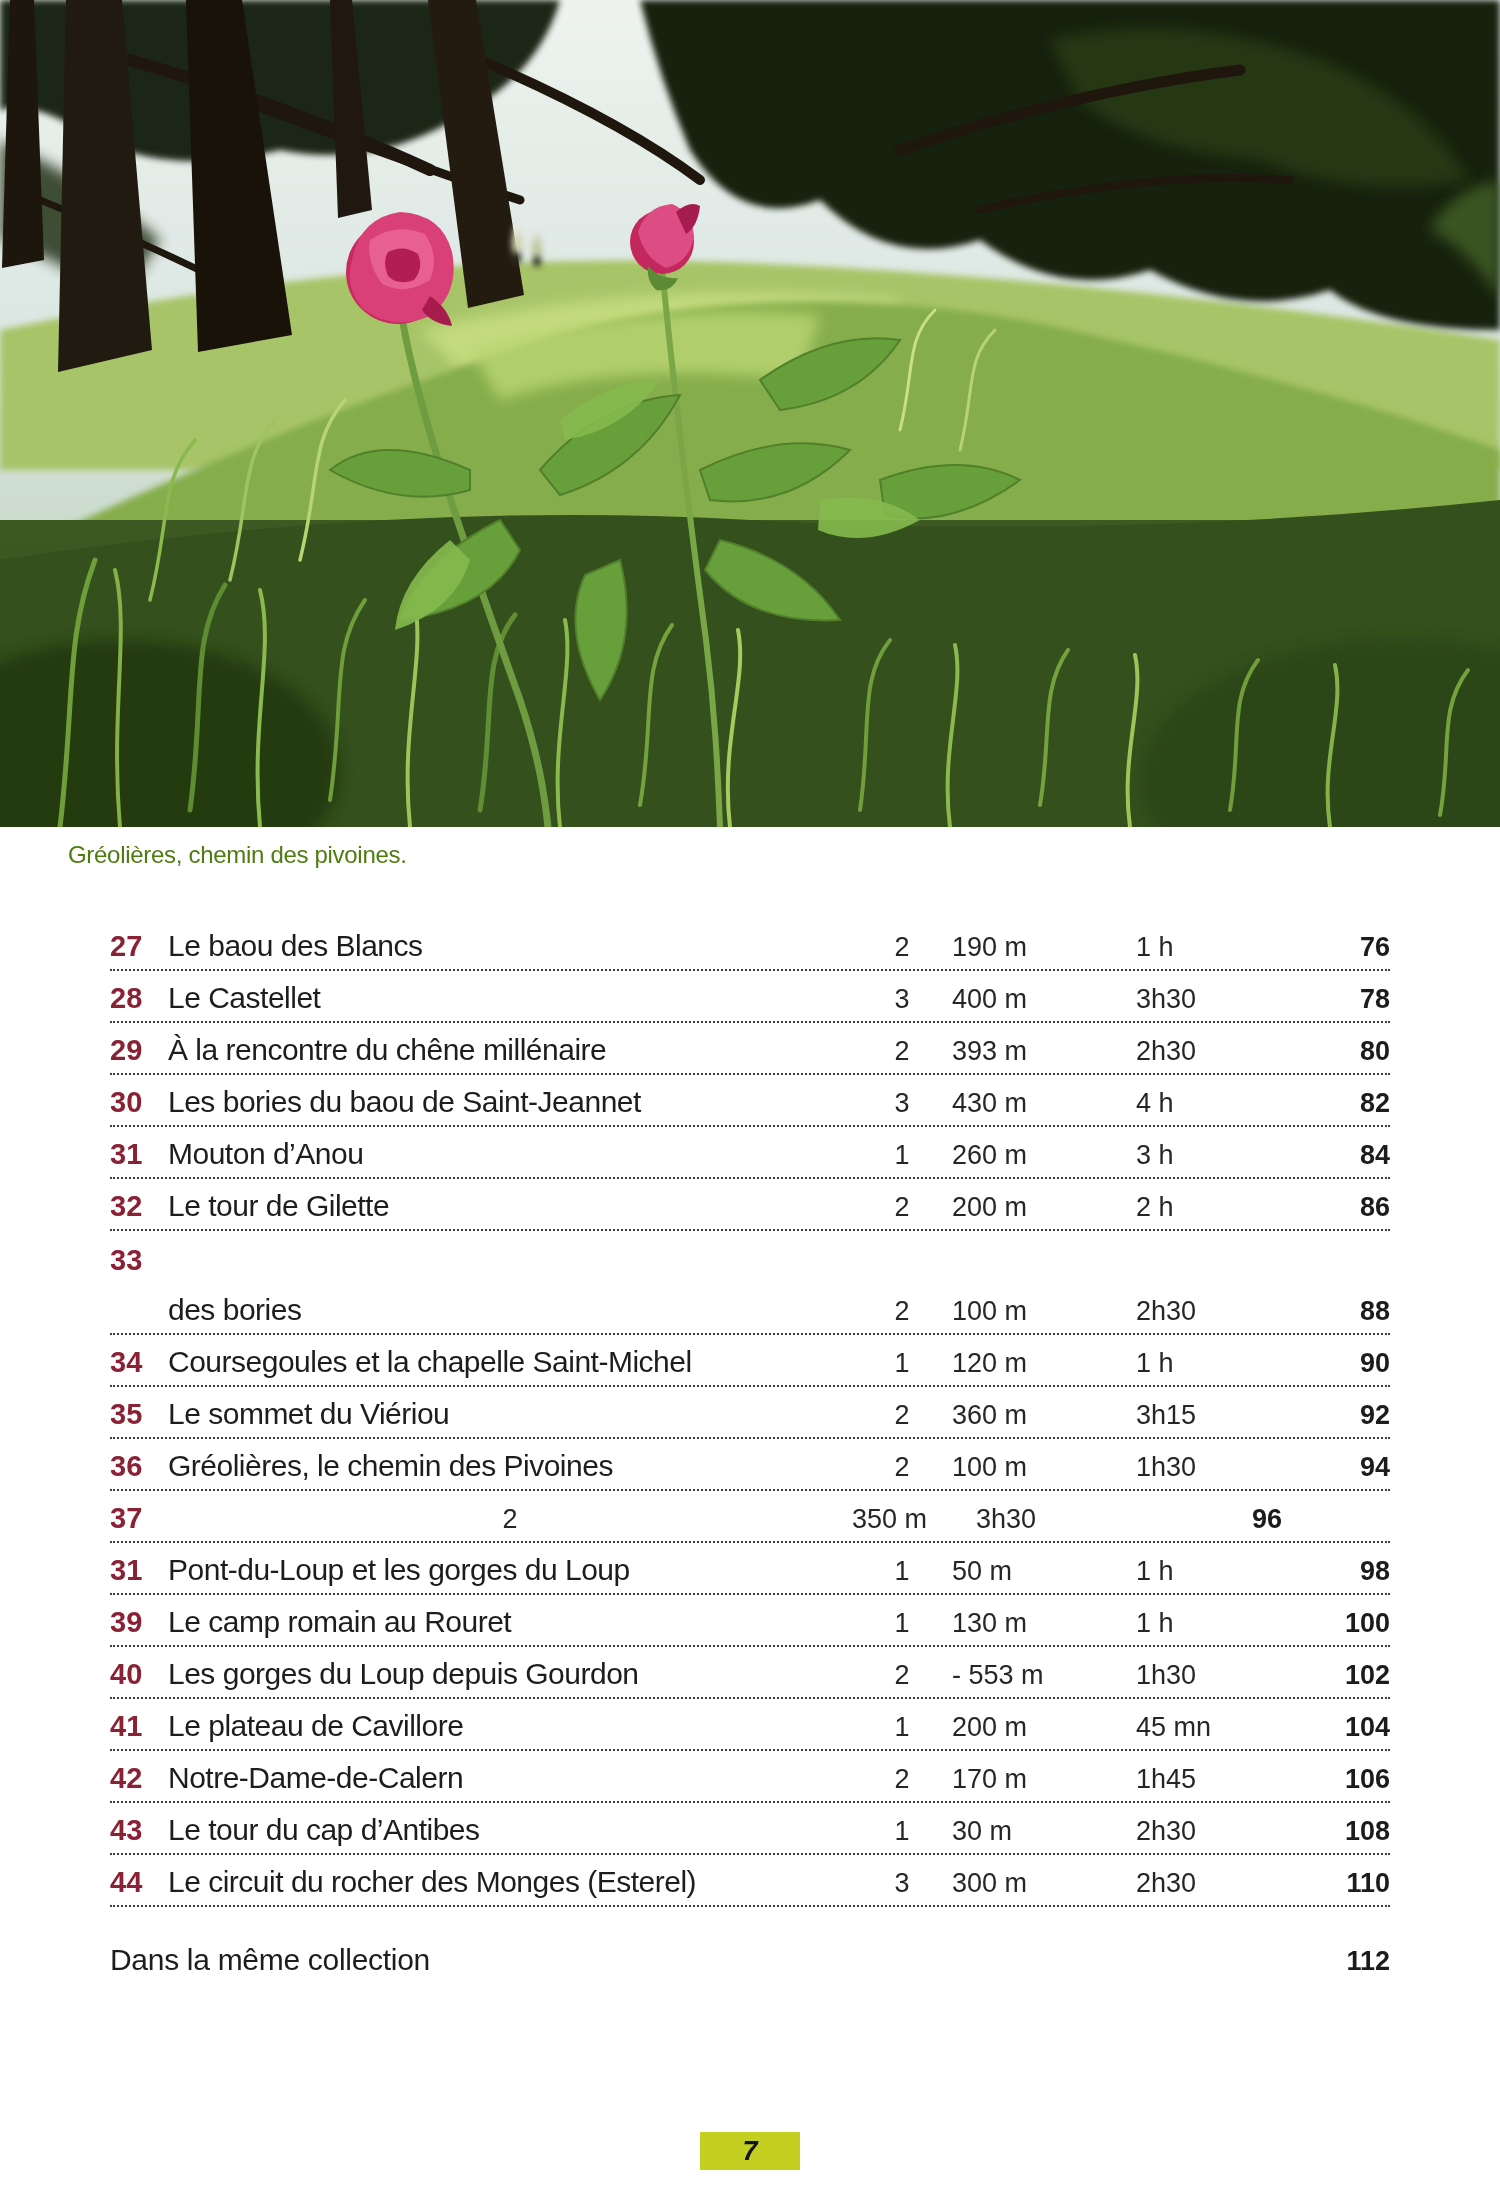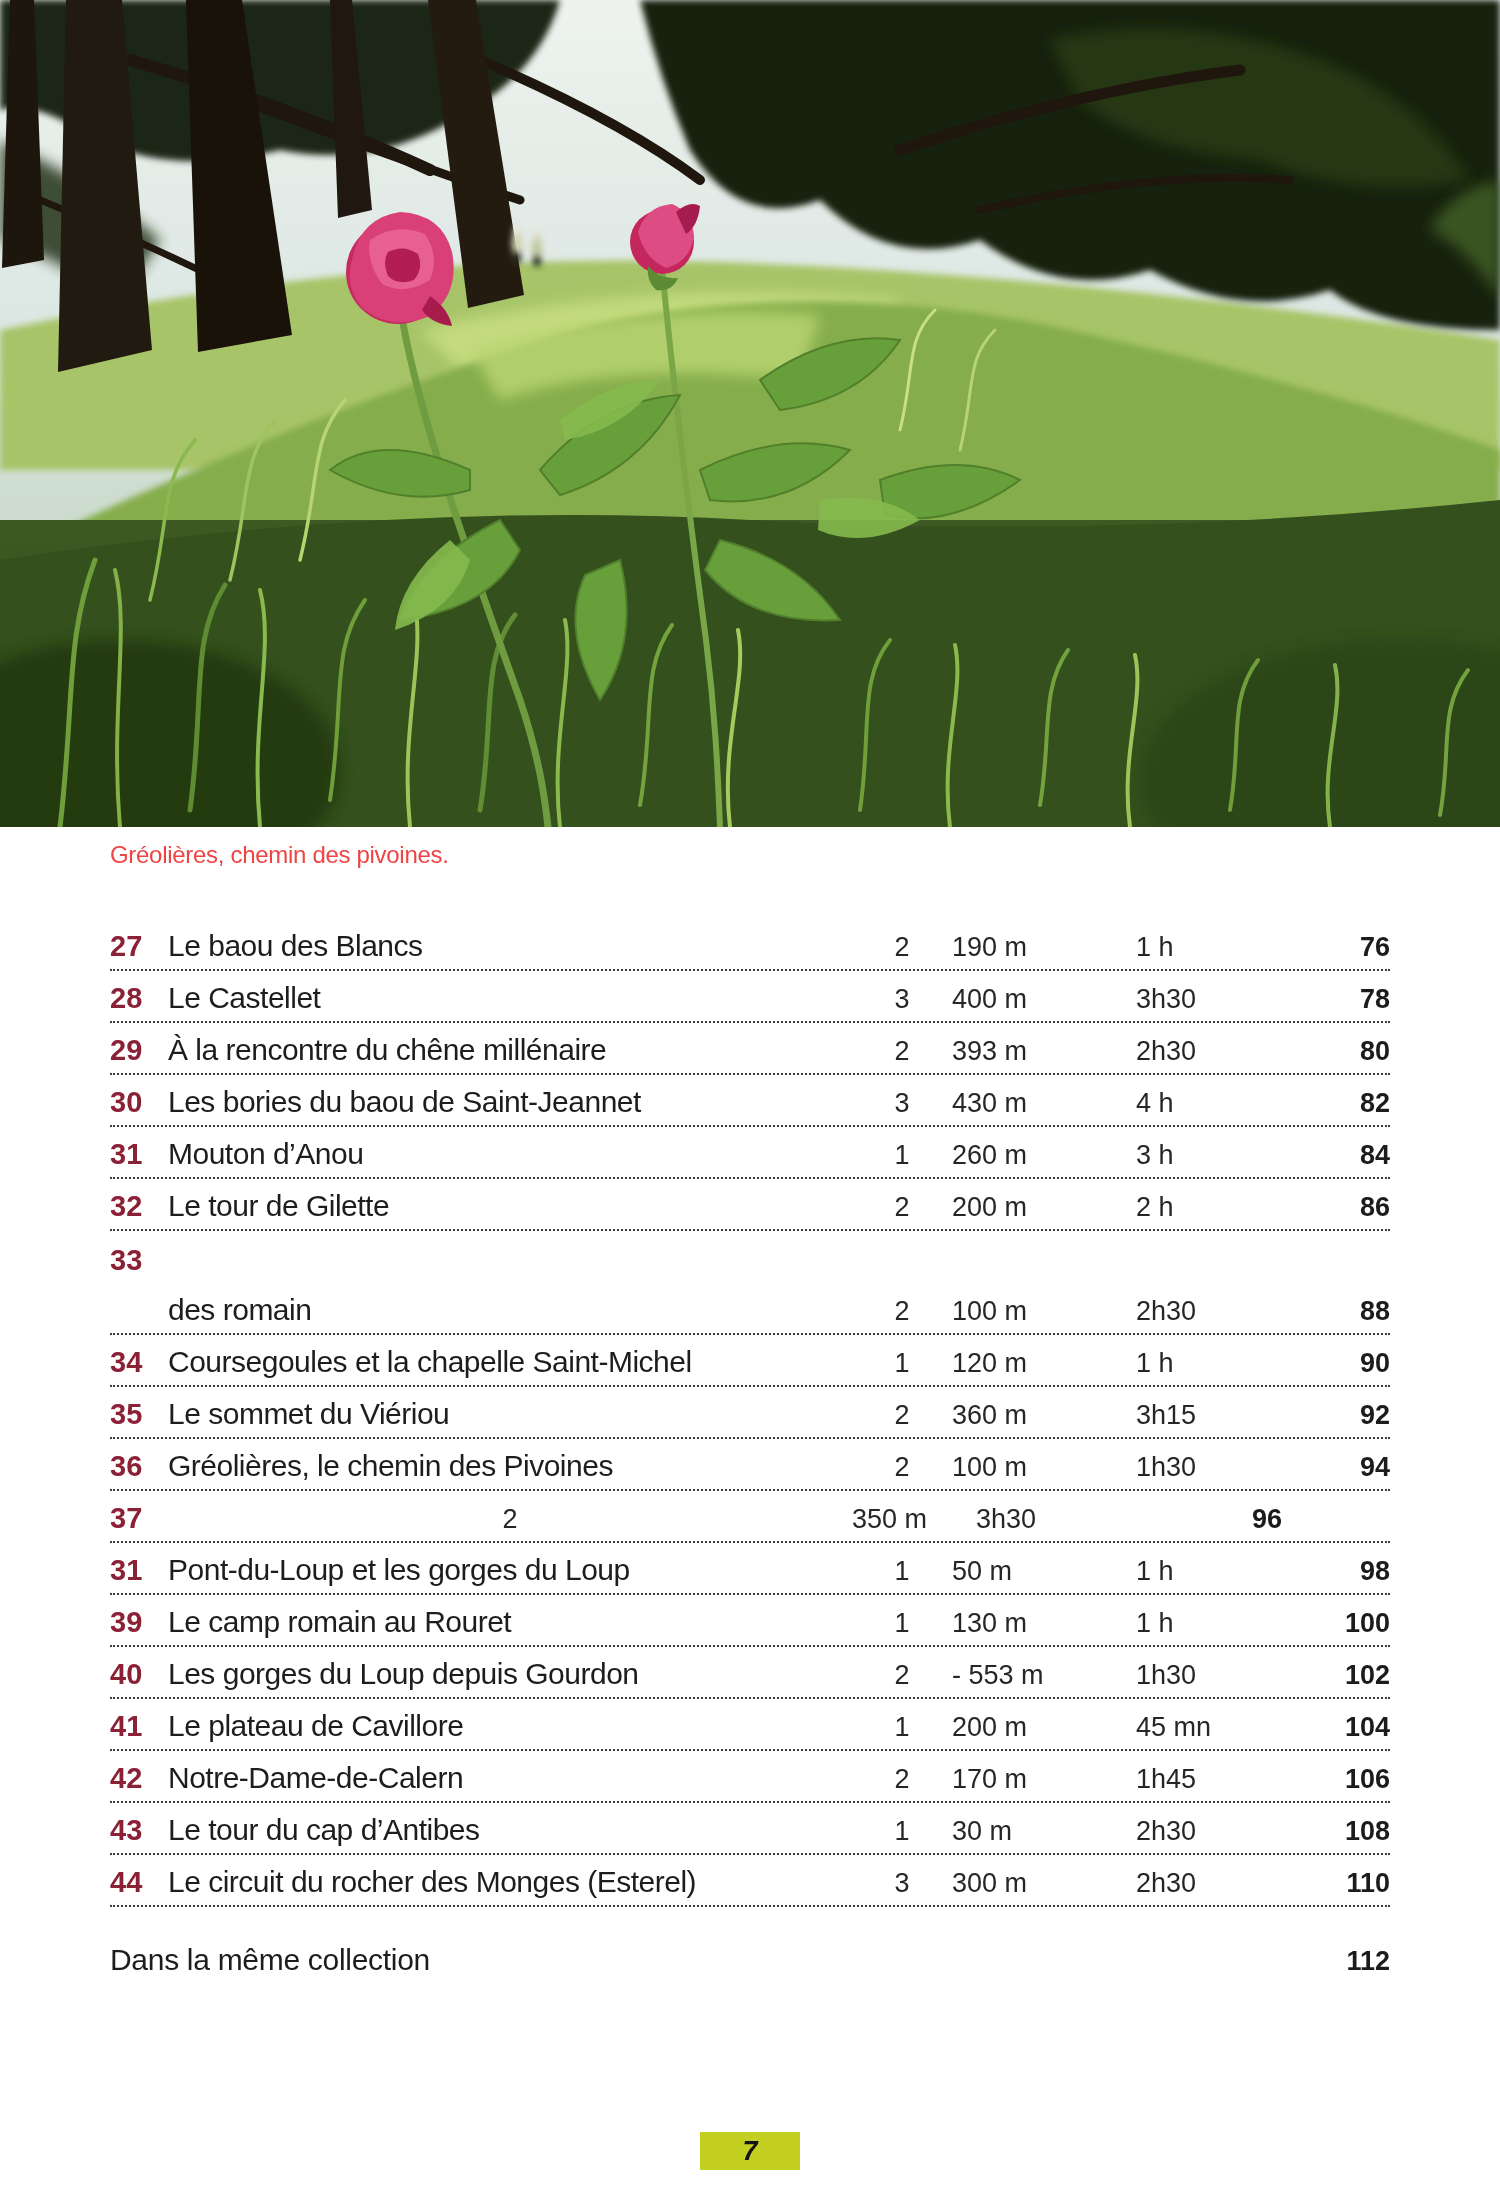--- a/index.html
+++ b/index.html
@@ -1,21 +1,21 @@
 <!DOCTYPE html>
 <html style="--maroon: #8a2134; --pagebox: #c3d021;"><head>
 <meta charset="utf-8">
 <style>
   html,body{margin:0;padding:0;background:#ffffff;}
   body{width:1500px;height:2192px;position:relative;font-family:"Liberation Sans",sans-serif;color:#1d1d1b;overflow:hidden;}
 
   .photo-wrap{width:1500px;height:827px;overflow:hidden;position:relative;background:#dfe8e4;}
   .photo-wrap svg{display:block;width:100%;height:100%;}
 
-  .caption{margin:14px 0 0 110px;font-size:24px;letter-spacing:-0.3px;color:#ef4444;}
+  .caption{margin:14px 0 0 68px;font-size:24px;letter-spacing:-0.3px;color:#4d7c0f;}
 
   .toc{width:1280px;margin:50px auto 0 110px;}
   .toc-line{
     display:grid;
     grid-template-columns:58px 1fr 100px 160px 170px 108px;
     align-items:baseline;
     height:52px;
     border-bottom:2px dotted #3f3f3d;
     box-sizing:border-box;
     padding-bottom:6px;
@@ -226,21 +226,21 @@
     </div>
     <div class="toc-line no-border">
       <span class="c-num">33</span>
       <span class="c-diff"></span>
       <span class="c-elev"></span>
       <span class="c-time"></span>
       <span class="c-page"></span>
     </div>
     <div class="toc-line">
       <span class="c-num"></span>
-      <span class="c-title">des romain</span>
+      <span class="c-title">des bories</span>
       <span class="c-diff">2</span>
       <span class="c-elev">100 m</span>
       <span class="c-time">2h30</span>
       <span class="c-page">88</span>
     </div>
     <div class="toc-line">
       <span class="c-num">34</span>
       <span class="c-title">Coursegoules et la chapelle Saint-Michel</span>
       <span class="c-diff">1</span>
       <span class="c-elev">120 m</span>

